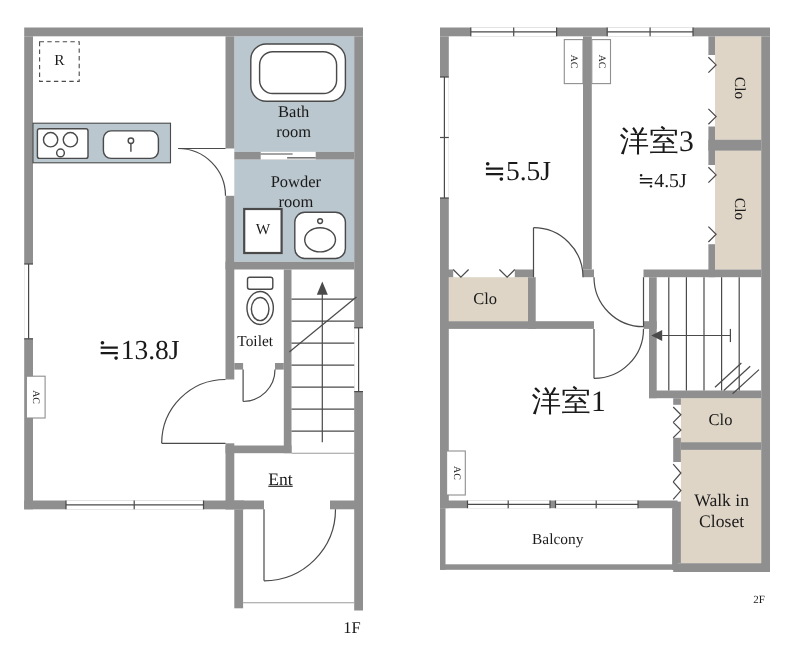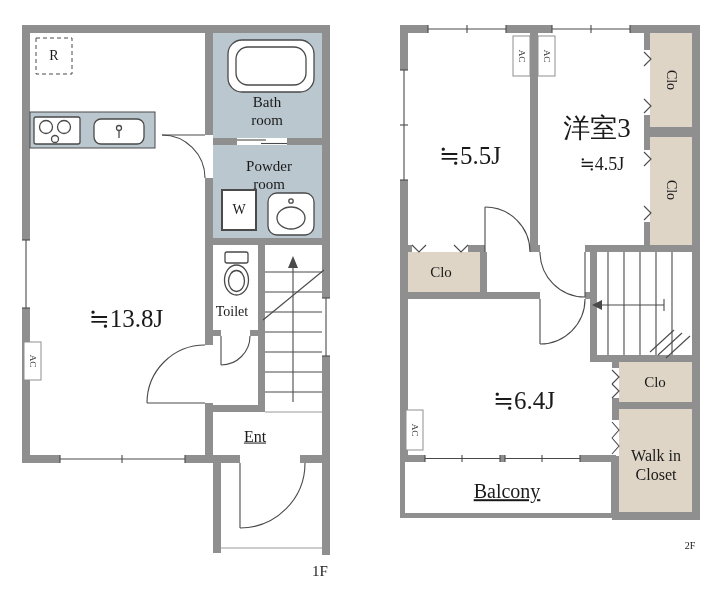--- a/index.html
+++ b/index.html
@@ -277,25 +277,25 @@
   <div class="label" style="left:232px;top:312px;font-size:14px;">Toilet</div>
   <div class="label" style="left:255px;top:437px;font-size:16px;text-decoration:underline;">Ent</div>
   <div class="label" style="left:54px;top:56px;font-size:14px;">R</div>
   <div class="label" style="left:239px;top:210px;font-size:14px;">W</div>
   <div class="label vert" style="left:33px;top:361px;font-size:9px;">AC</div>
   <div class="label" style="left:320px;top:572px;font-size:15px;">1F</div>
 
   <div class="label" style="left:470px;top:156px;font-size:25px;">≒5.5J</div>
   <div class="label" style="left:597px;top:129px;font-size:27px;text-align:right;">洋室3</div>
   <div class="label" style="left:602px;top:165px;font-size:18px;">≒4.5J</div>
-  <div class="label" style="left:524px;top:401px;font-size:25px;">≒6.4J</div>
+  <div class="label" style="left:517px;top:366px;font-size:27px;">洋室1</div>
   <div class="label vert" style="left:671px;top:80px;font-size:14px;">Clo</div>
   <div class="label vert" style="left:671px;top:190px;font-size:14px;">Clo</div>
   <div class="label" style="left:441px;top:273px;font-size:15px;">Clo</div>
   <div class="label" style="left:655px;top:383px;font-size:15px;">Clo</div>
   <div class="label" style="left:656px;top:466px;font-size:16px;text-align:center;">Walk in
 Closet</div>
-  <div class="label" style="left:507px;top:492px;font-size:20px;text-decoration:underline;">Balcony</div>
+  <div class="label" style="left:507px;top:492px;font-size:14px;">Balcony</div>
   <div class="label vert" style="left:522px;top:56px;font-size:9px;">AC</div>
   <div class="label vert" style="left:547px;top:56px;font-size:9px;">AC</div>
   <div class="label vert" style="left:415px;top:430px;font-size:9px;">AC</div>
   <div class="label" style="left:690px;top:546px;font-size:10px;">2F</div>
 </div>
 
 </body></html>

